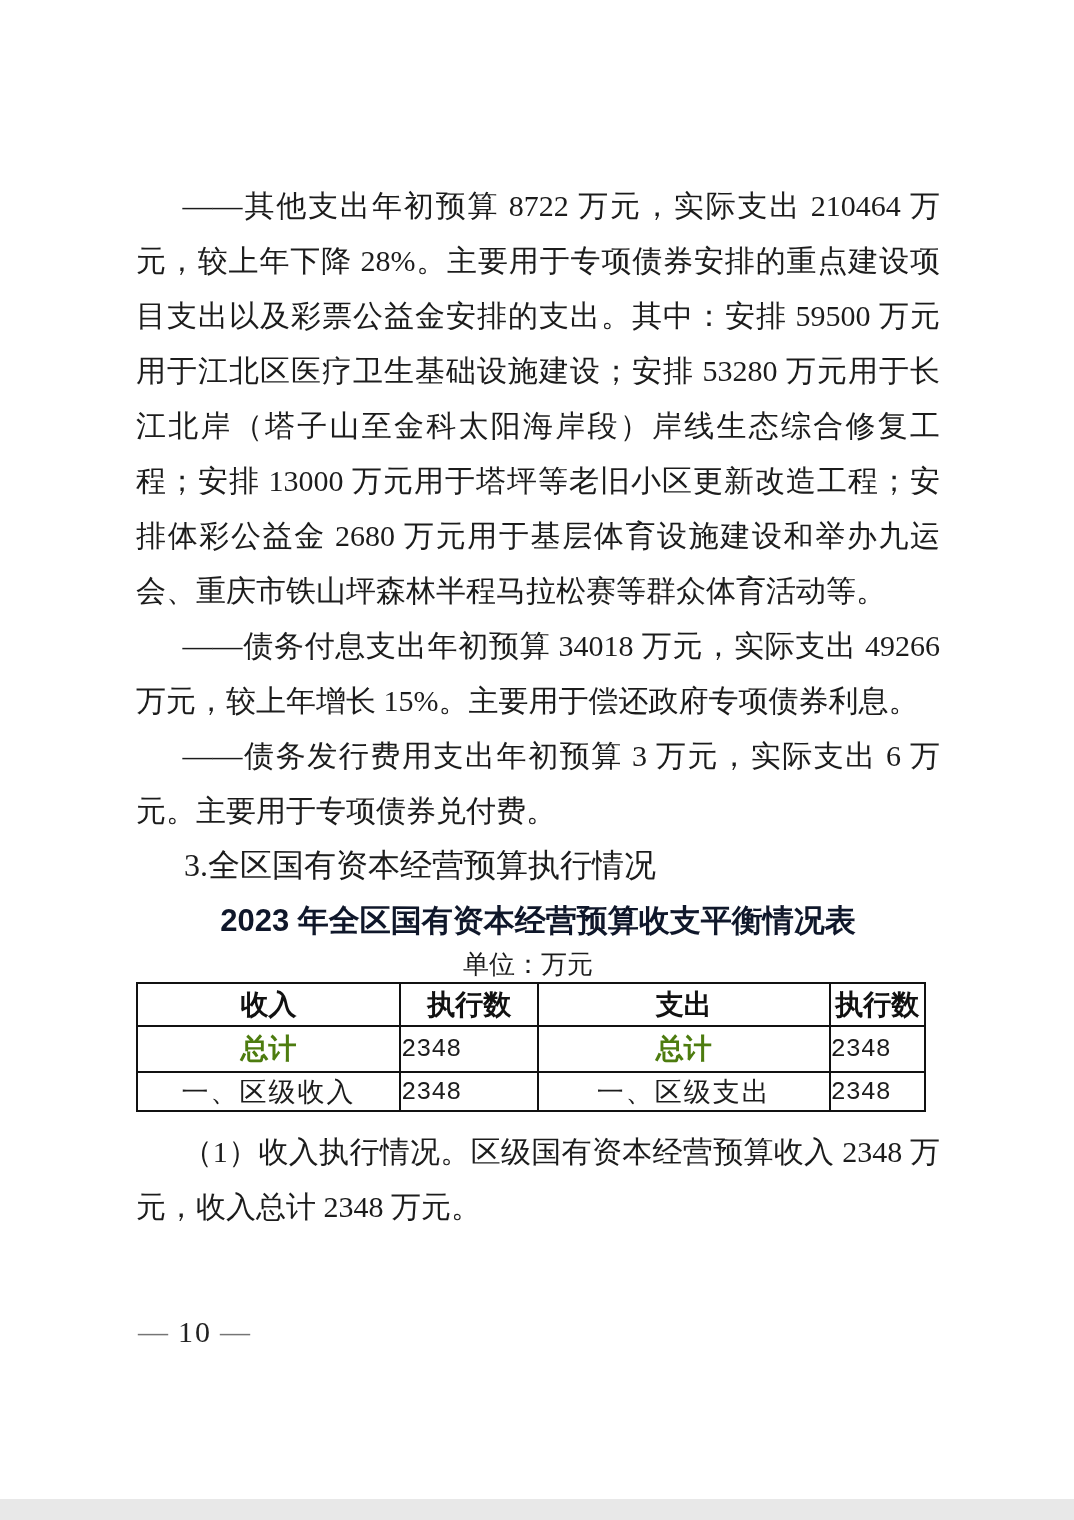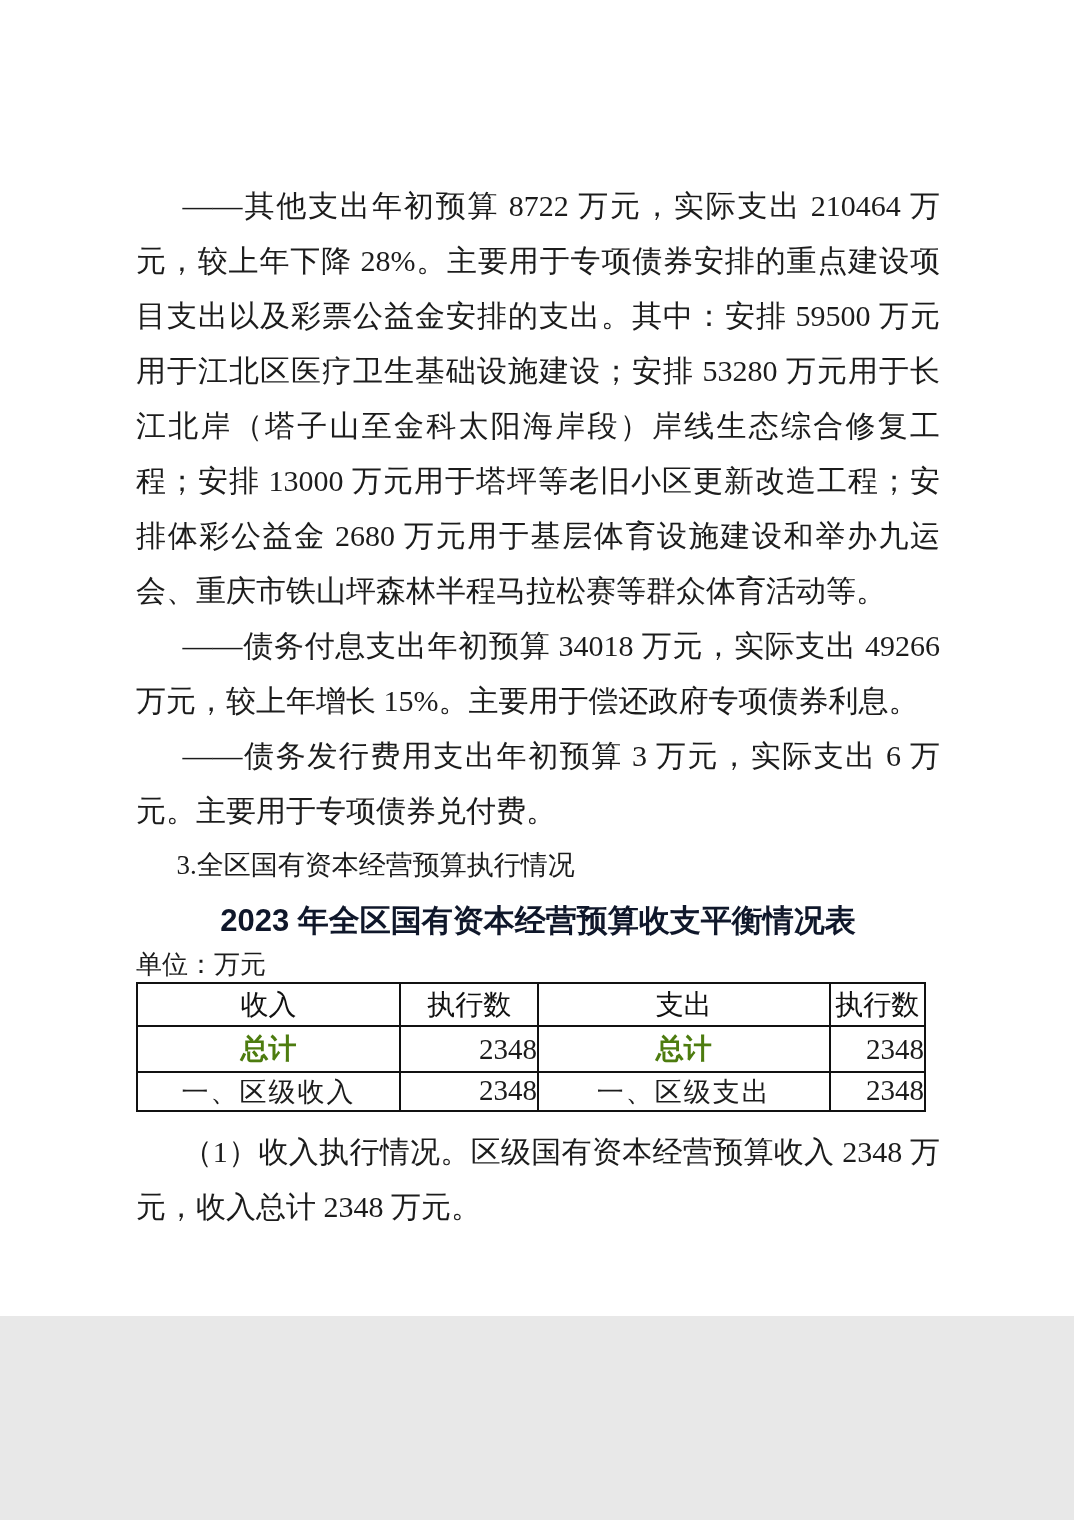--- a/index.html
+++ b/index.html
@@ -1,19 +1,19 @@
 <!DOCTYPE html>
 <html lang="zh"><head>
 <meta charset="utf-8">
 <style>
   html, body { margin: 0; padding: 0; background: #e8e8e8; }
   .page {
     position: relative;
     width: 1074px;
-    height: 1316px;
+    height: 1499px;
     margin: 0 auto;
     background: #ffffff;
     overflow: hidden;
     font-family: "Liberation Serif", "DejaVu Serif", serif;
     color: #1c1c1c;
   }
   .content {
     position: absolute;
     left: 136px;
     top: 178px;
@@ -23,42 +23,42 @@
     margin: 0;
     font-size: 30px;
     line-height: 55px;
     text-align: justify;
     text-justify: inter-ideograph;
     text-indent: 1.55em;
     word-break: break-all;
   }
   .section-heading {
     margin: 0;
-    font-size: 27px;
+    font-size: 32px;
     line-height: 55px;
     text-indent: 1.5em;
     font-weight: normal;
     text-align: left;
     font-family: Liberation Serif, serif;
   }
   .table-title {
     margin: 4px 0 0 0;
     font-family: "Liberation Sans", "DejaVu Sans", sans-serif;
     font-weight: 700;
     font-size: 31px;
     line-height: 48px;
     text-align: center;
     text-indent: 0;
     color: #0f172a;
   }
   .table-wrap { width: 790px; margin-top: 0; }
   .unit-label {
     font-size: 26px;
     line-height: 34px;
-    text-align: left;
+    text-align: center;
     padding-right: 6px;
     margin-top: 3px;
   }
   table.budget {
     width: 100%;
     border-collapse: collapse;
     table-layout: fixed;
     border: 2.5px solid #111;
   }
   table.budget th, table.budget td {
@@ -69,21 +69,21 @@
   }
   table.budget .col-income   { width: 33.4%; }
   table.budget .col-exec1    { width: 17.5%; }
   table.budget .col-expense  { width: 37.0%; }
   table.budget .col-exec2    { width: 12.1%; }
   tr.hdr-row  { height: 43px; }
   tr.row-total{ height: 46px; }
   tr.row-item { height: 39px; }
   table.budget th {
     font-family: "Liberation Sans", "DejaVu Sans", sans-serif;
-    font-weight: 400;
+    font-weight: 700;
     font-size: 28px;
     text-align: center;
     vertical-align: middle;
     color: #111;
     margin-left: 35px;
   }
   td.cell-label-bold {
     font-family: "Liberation Sans", "DejaVu Sans", sans-serif;
     font-weight: 700;
     font-size: 28px;
@@ -93,24 +93,24 @@
   }
   td.cell-label-plain {
     font-size: 27px;
     text-align: center;
     padding-left: 10px;
     vertical-align: bottom;
     padding-bottom: 4px;
     letter-spacing: 2px;
   }
   td.cell-num {
-    font-size: 29px;
-    text-align: right;
+    font-size: 25px;
     padding-right: 10px;
     vertical-align: middle;
+    font-family: Liberation Mono, monospace;
   }
   tr.row-item td.cell-num { vertical-align: bottom; padding-bottom: 3px; }
   .after-table { margin-top: 12px; }
   .footer {
     position: absolute;
     left: 130px;
     top: 1312px;
     font-size: 30px;
     line-height: 40px;
     letter-spacing: 2px;

